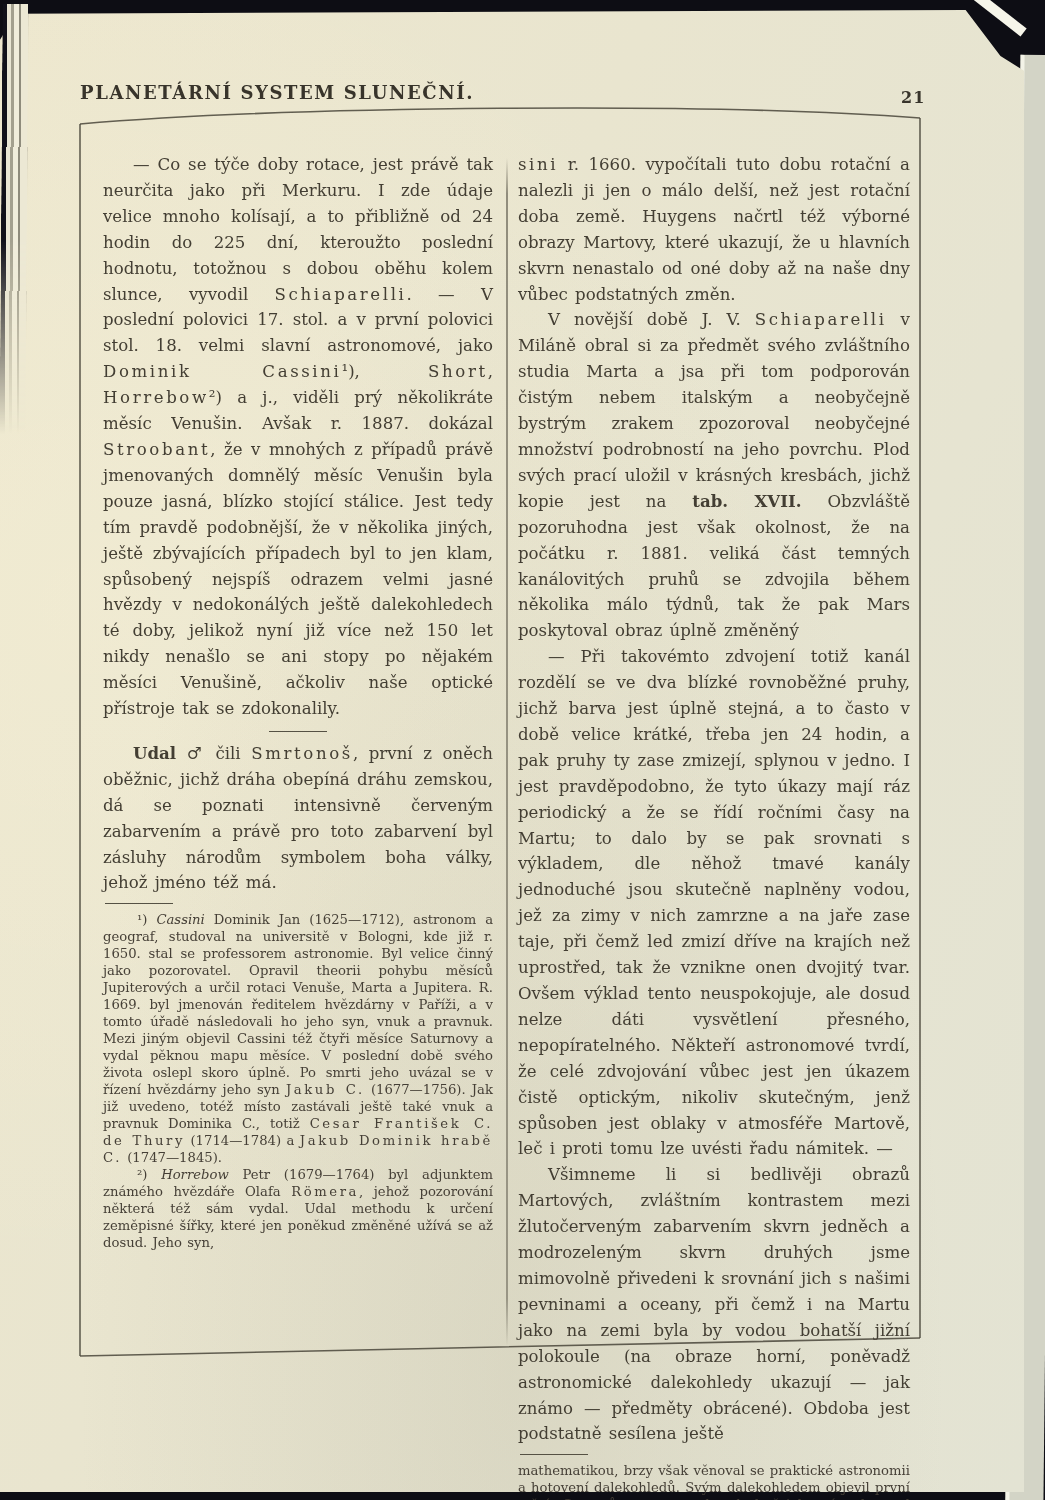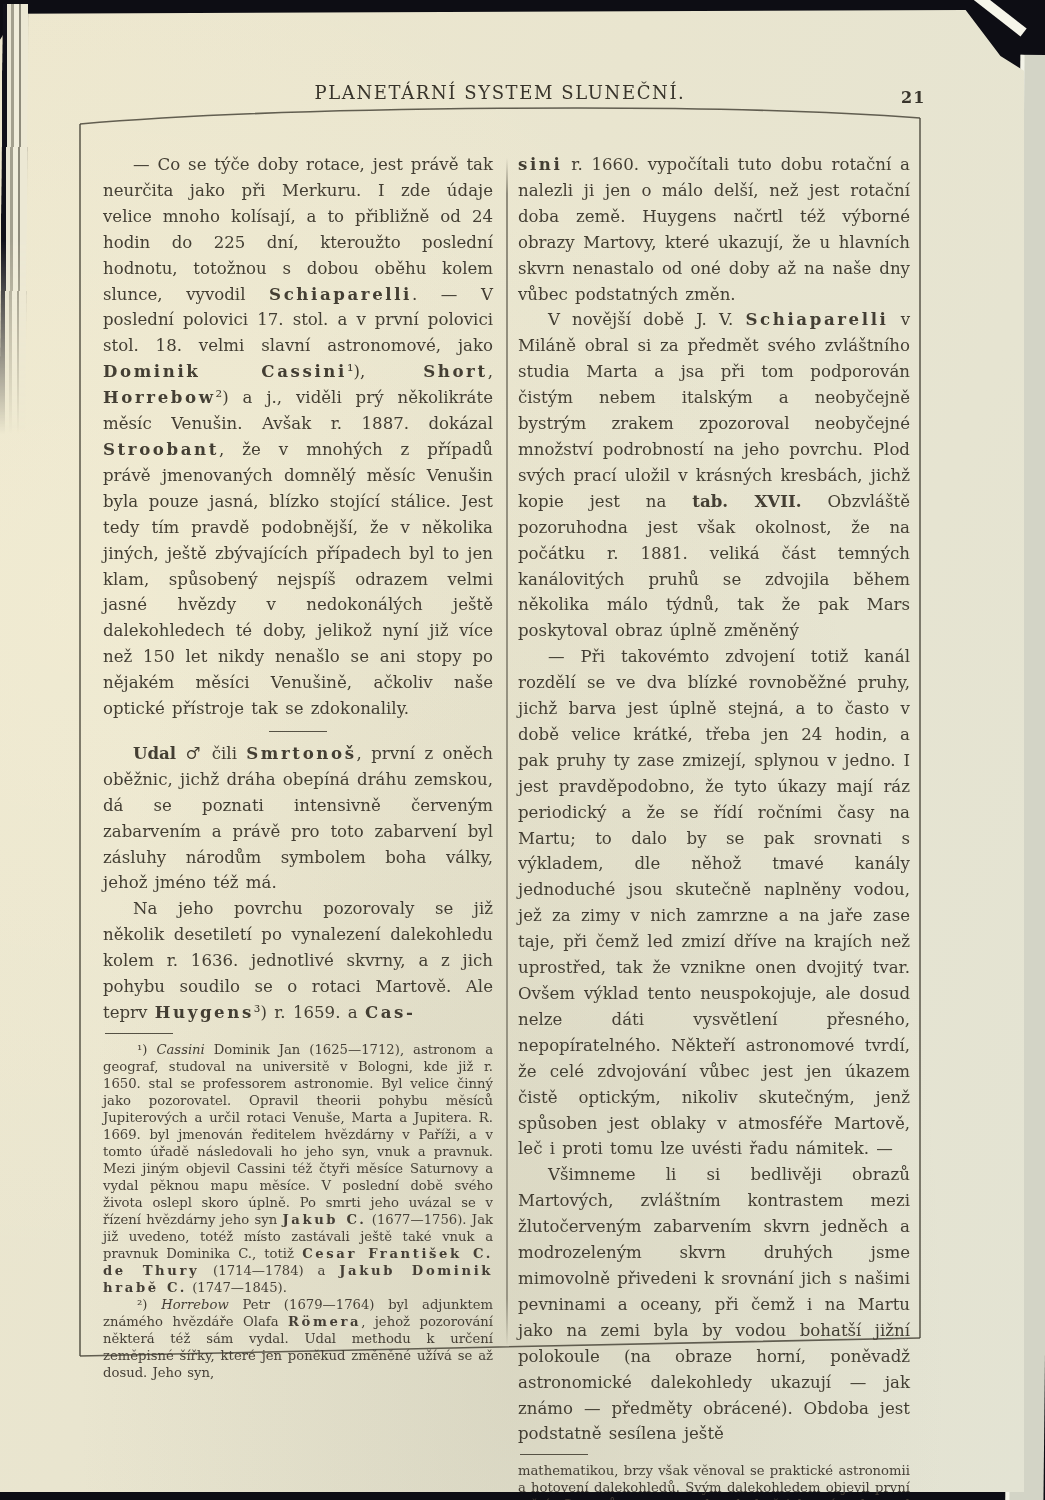--- a/index.html
+++ b/index.html
@@ -19,36 +19,36 @@
   
   .binding{position:absolute;left:1px;top:4px;width:26px;height:430px;
          background:repeating-linear-gradient(90deg,#11111a 0 5px,#e9e6d4 5px 9px,#a3a08f 9px 12px,#f0eddc 12px 17px,#8e8b7c 17px 19px,#ece8d4 19px 26px);
          transform:rotate(.4deg);
          -webkit-mask-image:linear-gradient(#000 55%,transparent);mask-image:linear-gradient(#000 55%,transparent);}
   .corner-sliver{position:absolute;right:14px;top:6px;width:70px;height:10px;
          background:#f6f5ea;transform:rotate(38deg);}
   
   .frame-svg{position:absolute;left:70px;top:98px;width:860px;height:1275px;}
   .frame-svg path{fill:none;stroke:#49453a;stroke-width:1.6;opacity:.85;}
-  .header-title{position:absolute;left:80px;top:82px;width:840px;text-align:center;
-         font-size:18px;letter-spacing:1.6px;color:#38342b;white-space:nowrap;}
+  .header-title{position:absolute;left:80px;top:82px;width:840px;text-align:left;
+         font-size:18px;letter-spacing:1.6px;color:#38342b;white-space:nowrap;font-weight:bold;}
   .page-number{position:absolute;left:901px;top:88px;font-size:16px;letter-spacing:1px;color:#38342b;font-weight:bold;}
   .col{position:absolute;top:152px;}
   .col-left{left:103px;width:390px;}
   .col-right{left:518px;width:392px;}
   .divider{position:absolute;left:506px;top:158px;width:2px;height:1188px;
          background:linear-gradient(to bottom,transparent 0,rgba(72,68,56,.55) 3%,rgba(72,68,56,.45) 96%,transparent);}
   p.para{margin:0;font-size:16.6px;line-height:25.9px;text-align:justify;
          color:#433e33;text-indent:30px;word-spacing:2px;}
   p.fn{margin:0;font-size:13.2px;line-height:17px;text-align:justify;
          color:#453f36;text-indent:34px;word-spacing:1px;}
   .noindent{text-indent:0 !important;}
   .rule-center{width:58px;border-top:1.6px solid #555144;margin:9px auto 9px;}
   .rule-foot{width:68px;border-top:1.6px solid #555144;margin:7px 0 7px 2px;}
-  .sp{letter-spacing:2.6px;font-weight:bold;}
+  .sp{letter-spacing:2.6px;}
   .b{font-weight:bold;}
   .i{font-style:italic;}
 </style>
 </head>
 <body>
 
 <div class="scene">
   <div class="sheet-behind"></div>
   <div class="paper"></div>
   <div class="binding"></div>
@@ -63,21 +63,20 @@
 
   <div class="header-title">PLANETÁRNÍ SYSTEM SLUNEČNÍ.</div>
   <div class="page-number">21</div>
 
   <div class="divider"></div>
 
   <div class="col col-left">
       <p class="para"><span>— Co se týče doby rotace, jest právě tak neurčita jako při Merkuru. I zde údaje velice mnoho kolísají, a to přibližně od 24 hodin do 225 dní, kteroužto poslední hodnotu, totožnou s dobou oběhu kolem slunce, vyvodil </span><span class="sp">Schiaparelli</span><span>. — V poslední polovici 17. stol. a v první polovici stol. 18. velmi slavní astronomové, jako </span><span class="sp">Dominik Cassini</span><span>¹), </span><span class="sp">Short</span><span>, </span><span class="sp">Horrebow</span><span>²) a j., viděli prý několikráte měsíc Venušin. Avšak r. 1887. dokázal </span><span class="sp">Stroobant</span><span>, že v mnohých z případů právě jmenovaných domnělý měsíc Venušin byla pouze jasná, blízko stojící stálice. Jest tedy tím pravdě podobnější, že v několika jiných, ještě zbývajících případech byl to jen klam, spůsobený nejspíš odrazem velmi jasné hvězdy v nedokonálých ještě dalekohledech té doby, jelikož nyní již více než 150 let nikdy nenašlo se ani stopy po nějakém měsíci Venušině, ačkoliv naše optické přístroje tak se zdokonalily.</span></p>
       <div class="rule-center"></div>
       <p class="para"><span class="b">Udal</span><span> ♂ čili </span><span class="sp">Smrtonoš</span><span>, první z oněch oběžnic, jichž dráha obepíná dráhu zemskou, dá se poznati intensivně červeným zabarvením a právě pro toto zabarvení byl zásluhy národům symbolem boha války, jehož jméno též má.</span></p>
-      <p class="para"><span>Na jeho povrchu pozorovaly se již několik desetiletí po vynalezení dalekohledu kolem r. 1636. jednotlivé skvrny, a z jich pohybu soudilo se o rotaci Martově. Ale teprv </span><span class="sp">Huygens</span><span>³) r. 1659. a </span><span class="sp">Cas-</span></p>
       <div class="rule-foot"></div>
       <p class="fn"><span>¹) </span><span class="i">Cassini</span><span> Dominik Jan (1625—1712), astronom a geograf, studoval na universitě v Bologni, kde již r. 1650. stal se professorem astronomie. Byl velice činný jako pozorovatel. Opravil theorii pohybu měsíců Jupiterových a určil rotaci Venuše, Marta a Jupitera. R. 1669. byl jmenován ředitelem hvězdárny v Paříži, a v tomto úřadě následovali ho jeho syn, vnuk a pravnuk. Mezi jiným objevil Cassini též čtyři měsíce Saturnovy a vydal pěknou mapu měsíce. V poslední době svého života oslepl skoro úplně. Po smrti jeho uvázal se v řízení hvězdárny jeho syn </span><span class="sp">Jakub C.</span><span> (1677—1756). Jak již uvedeno, totéž místo zastávali ještě také vnuk a pravnuk Dominika C., totiž </span><span class="sp">Cesar František C. de Thury</span><span> (1714—1784) a </span><span class="sp">Jakub Dominik hrabě C.</span><span> (1747—1845).</span></p>
       <p class="fn"><span>²) </span><span class="i">Horrebow</span><span> Petr (1679—1764) byl adjunktem známého hvězdáře Olafa </span><span class="sp">Römera</span><span>, jehož pozorování některá též sám vydal. Udal methodu k určení zeměpisné šířky, které jen poněkud změněné užívá se až dosud. Jeho syn, </span></p>
     </div>
   <div class="col col-right">
       <p class="para noindent"><span class="sp">sini</span><span> r. 1660. vypočítali tuto dobu rotační a nalezli ji jen o málo delší, než jest rotační doba země. Huygens načrtl též výborné obrazy Martovy, které ukazují, že u hlavních skvrn nenastalo od oné doby až na naše dny vůbec podstatných změn.</span></p>
       <p class="para"><span>V novější době J. V. </span><span class="sp">Schiaparelli</span><span> v Miláně obral si za předmět svého zvláštního studia Marta a jsa při tom podporován čistým nebem italským a neobyčejně bystrým zrakem zpozoroval neobyčejné množství podrobností na jeho povrchu. Plod svých prací uložil v krásných kresbách, jichž kopie jest na </span><span class="b">tab. XVII.</span><span> Obzvláště pozoruhodna jest však okolnost, že na počátku r. 1881. veliká část temných kanálovitých pruhů se zdvojila během několika málo týdnů, tak že pak Mars poskytoval obraz úplně změněný</span></p>
       <p class="para"><span>— Při takovémto zdvojení totiž kanál rozdělí se ve dva blízké rovnoběžné pruhy, jichž barva jest úplně stejná, a to často v době velice krátké, třeba jen 24 hodin, a pak pruhy ty zase zmizejí, splynou v jedno. I jest pravděpodobno, že tyto úkazy mají ráz periodický a že se řídí ročními časy na Martu; to dalo by se pak srovnati s výkladem, dle něhož tmavé kanály jednoduché jsou skutečně naplněny vodou, jež za zimy v nich zamrzne a na jaře zase taje, při čemž led zmizí dříve na krajích než uprostřed, tak že vznikne onen dvojitý tvar. Ovšem výklad tento neuspokojuje, ale dosud nelze dáti vysvětlení přesného, nepopíratelného. Někteří astronomové tvrdí, že celé zdvojování vůbec jest jen úkazem čistě optickým, nikoliv skutečným, jenž spůsoben jest oblaky v atmosféře Martově, leč i proti tomu lze uvésti řadu námitek. —</span></p>
       <p class="para"><span>Všimneme li si bedlivěji obrazů Martových, zvláštním kontrastem mezi žlutočerveným zabarvením skvrn jedněch a modrozeleným skvrn druhých jsme mimovolně přivedeni k srovnání jich s našimi pevninami a oceany, při čemž i na Martu jako na zemi byla by vodou bohatší jižní polokoule (na obraze horní, poněvadž astronomické dalekohledy ukazují — jak známo — předměty obrácené). Obdoba jest podstatně sesílena ještě</span></p>
       <div class="rule-foot"></div>

